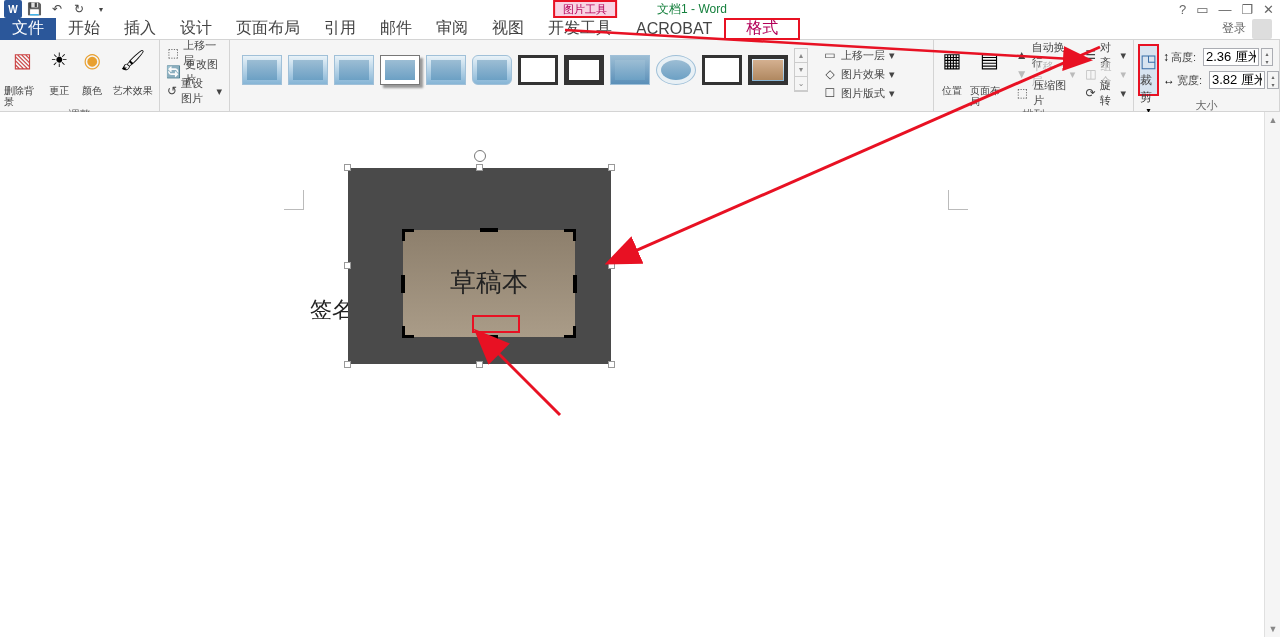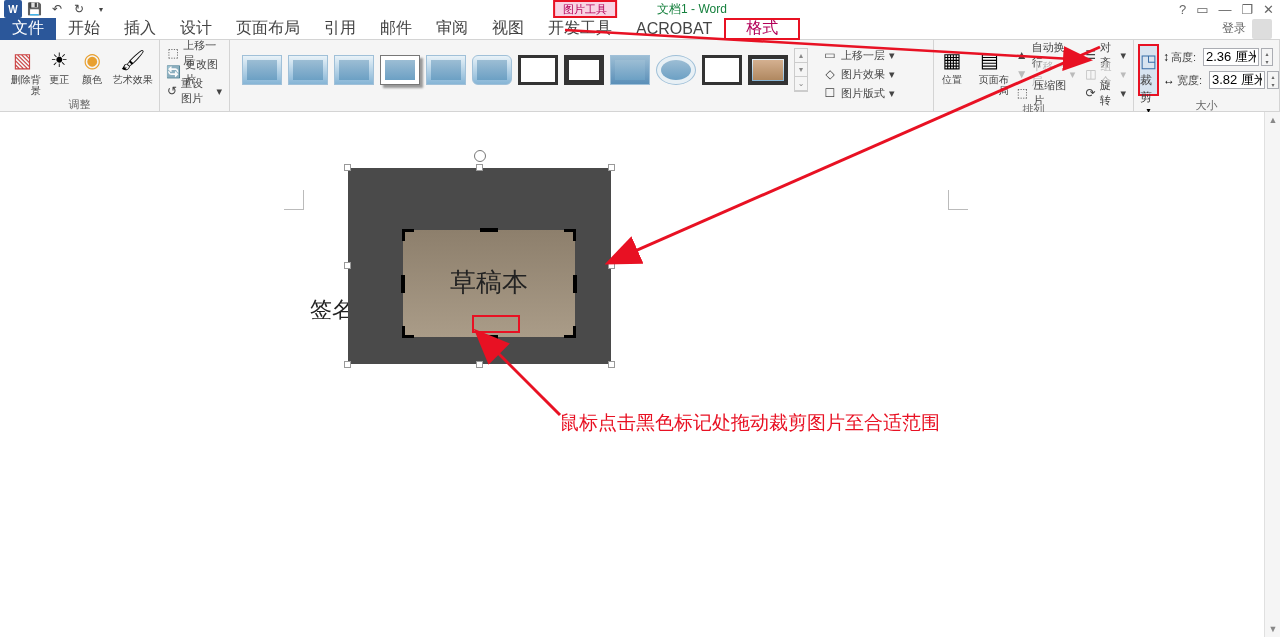--- a/index.html
+++ b/index.html
@@ -26,21 +26,21 @@
 
 
 .ribbon { height: 72px; background: #f5f5f5; display: flex; border-bottom: 1px solid #d4d4d4; }
 .ribbon-group { display: flex; flex-direction: column; padding: 2px 4px 0 4px; border-right: 1px solid #d4d4d4; }
 .group-content { flex: 1; display: flex; align-items: flex-start; gap: 4px; }
 .group-label-row { height: 14px; display: flex; justify-content: center; align-items: flex-start; }
 .group-label { font-size: 11px; color: #666; }
 
 .big-btn { display: flex; flex-direction: column; align-items: center; width: 38px; padding-top: 4px; cursor: pointer; }
 .big-btn .icn { width: 28px; height: 28px; display: flex; align-items: center; justify-content: center; font-size: 20px; }
-.big-btn .lbl { font-size: 10px; color: #444; text-align: right; line-height: 1.1; margin-top: 0; }
+.big-btn .lbl { font-size: 10px; color: #444; text-align: left; line-height: 1.1; margin-top: 11px; }
 
 .small-col { display: flex; flex-direction: column; gap: 1px; padding-top: 2px; }
 .small-btn { display: flex; align-items: center; gap: 4px; font-size: 11px; color: #444; cursor: pointer; height: 18px; padding: 0 3px; }
 .small-btn .icn { width: 14px; height: 14px; display: inline-flex; align-items: center; justify-content: center; font-size: 12px; }
 
 .styles-gallery { display: flex; gap: 6px; align-items: center; padding: 6px 8px 0 8px; }
 .style-thumb { width: 40px; height: 30px; border: 1px solid #a0c0d8; display: flex; align-items: center; justify-content: center; position: relative; cursor: pointer; background: linear-gradient(#e8f2f8,#86b5d6); }
 .style-thumb.dark { border: 3px solid #333; background: #fff; }
 .style-thumb.gradient { background: linear-gradient(#9cbdd4,#5a8fb8); }
 .style-thumb.soft { border-radius: 10px; background: #e8f0f5; }
@@ -331,21 +331,20 @@
         <div class="crop-mark corner sw"></div>
         <div class="crop-mark corner se"></div>
         <div class="crop-mark n"></div>
         <div class="crop-mark s"></div>
         <div class="crop-mark w"></div>
         <div class="crop-mark e"></div>
       </div>
       <div class="highlight-box" style="top:147px;left:124px;width:48px;height:18px;"></div>
     </div>
 
-    <div class="hint-text">鼠标点击黑色标记处拖动裁剪图片至合适范围</div>
 
     <svg class="arrow" style="top:-90px;left:360px;width:580px;height:230px;">
       <defs>
           <marker id="ah1" markerWidth="12" markerHeight="12" refX="10" refY="5" orient="auto">
             <path d="M0,0 L12,5 L0,10 Z" fill="#e81123"></path>
           </marker>
         </defs>
       <line x1="570" y1="5" x2="80" y2="220" stroke="#e81123" stroke-width="3" marker-end="url(#ah1)"></line>
     </svg>
     <svg class="arrow" style="top:193px;left:300px;width:100px;height:100px;">

